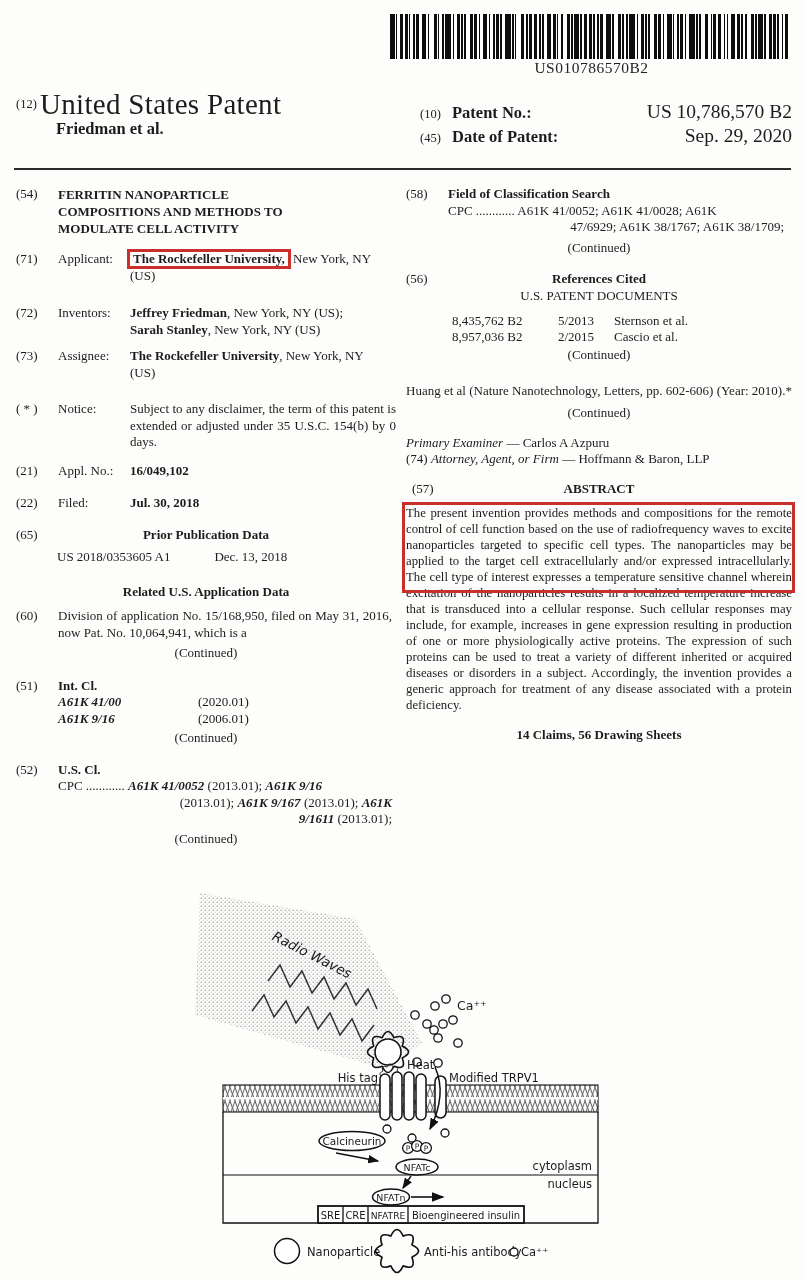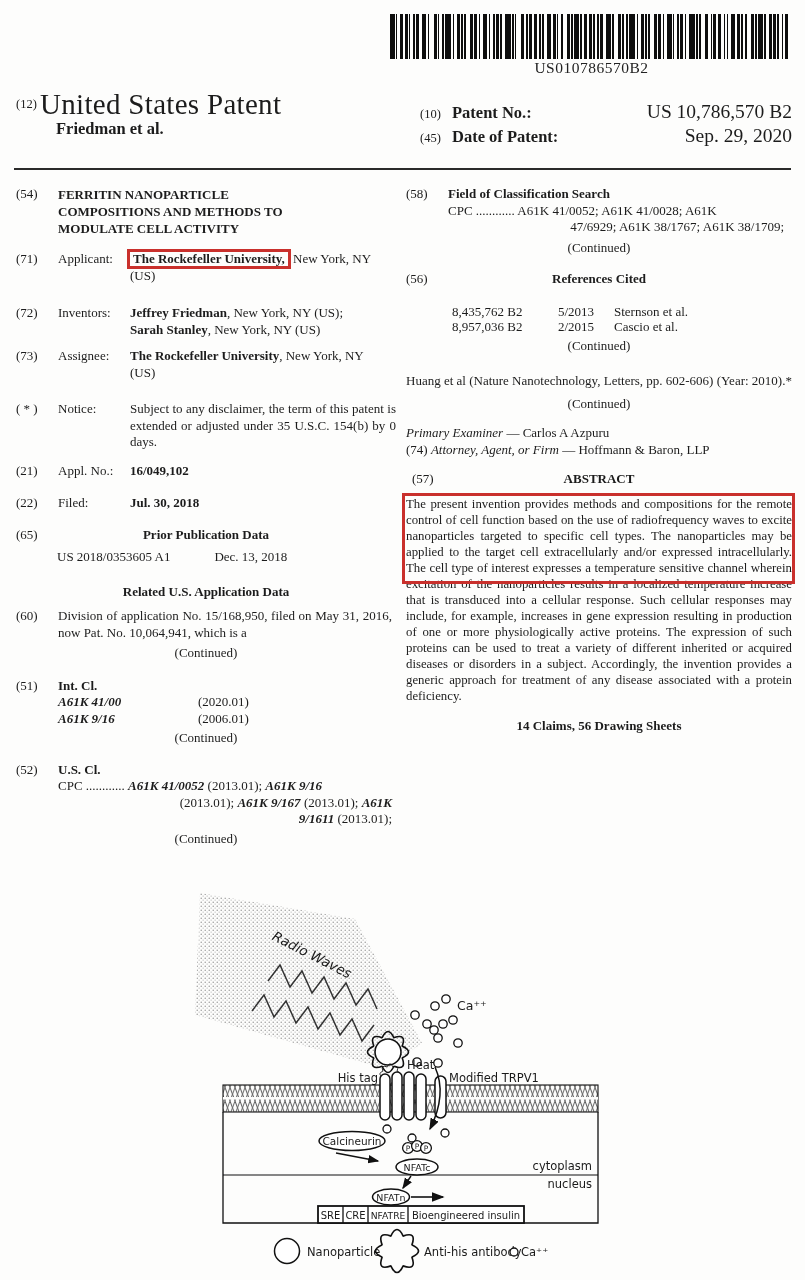--- a/index.html
+++ b/index.html
@@ -346,24 +346,25 @@
     <div class="row">
       <span class="num">(58)</span>
       <span class="b">Field of Classification Search</span>
     </div>
     <div style="padding-left:42px; width:336px">
       <div>CPC ............ A61K 41/0052; A61K 41/0028; A61K</div>
       <div class="right-al">47/6929; A61K 38/1767; A61K 38/1709;</div>
     </div>
     <div class="continued" style="margin:4px 0 15px">(Continued)</div>
 
-    <div style="position:relative; margin-bottom:16px">
+    <div style="position:relative; ">
       <span class="num" style="position:absolute; left:0">(56)</span>
       <div class="heading-c">References Cited</div>
     </div>
+    <div class="center" style="margin-bottom:9px">U.S. PATENT DOCUMENTS</div>
     <div style="display:flex; padding-left:46px; line-height:15.5px">
       <span style="width:106px">8,435,762 B2</span>
       <span style="width:56px">5/2013</span>
       <span>Sternson et al.</span>
     </div>
     <div style="display:flex; padding-left:46px; line-height:15.5px">
       <span style="width:106px">8,957,036 B2</span>
       <span style="width:56px">2/2015</span>
       <span>Cascio et al.</span>
     </div>

